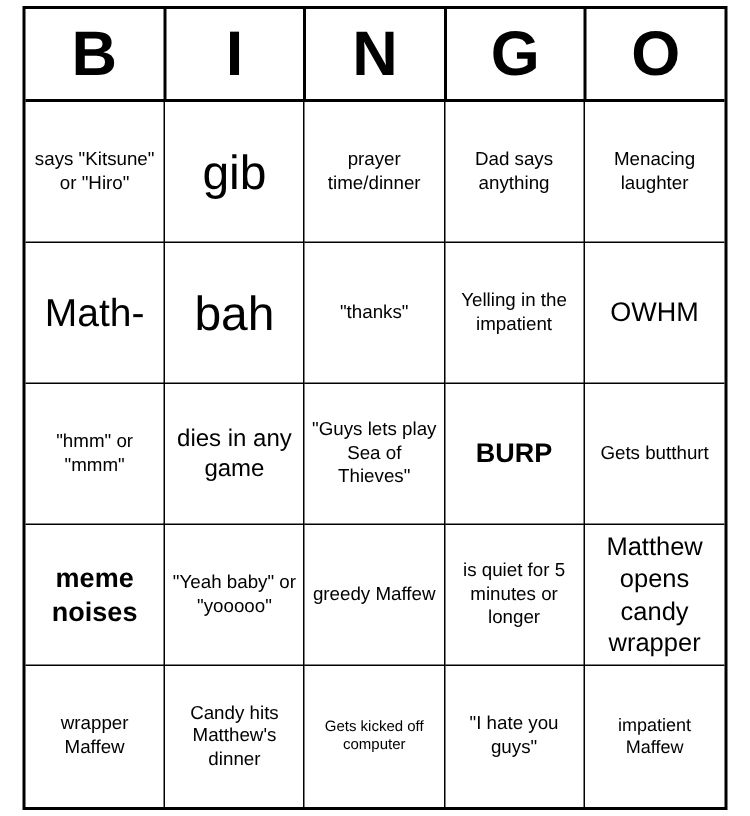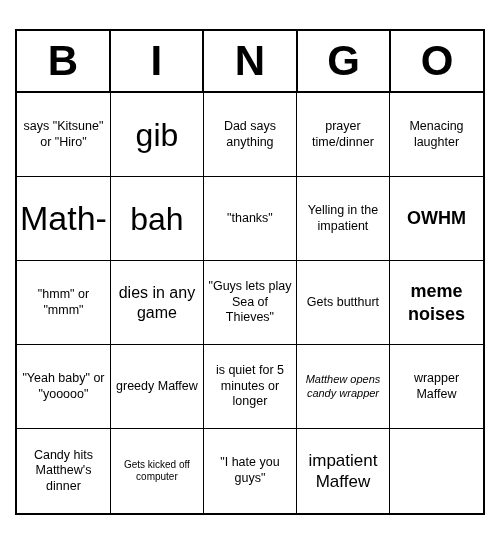--- a/index.html
+++ b/index.html
@@ -63,36 +63,37 @@
   <div class="bingo-header">
   <div class="bingo-header-cell">B</div>
       <div class="bingo-header-cell">I</div>
       <div class="bingo-header-cell">N</div>
       <div class="bingo-header-cell">G</div>
       <div class="bingo-header-cell">O</div>
     </div>
   <div class="bingo-grid">
   <div class="bingo-cell" style="font-size: 12.5px;">says "Kitsune" or "Hiro"</div>
       <div class="bingo-cell" style="font-size: 32px;">gib</div>
+      <div class="bingo-cell" style="font-size: 12.5px;">prayer time/dinner</div>
       <div class="bingo-cell" style="font-size: 12.5px;">Dad says anything</div>
-      <div class="bingo-cell" style="font-size: 12.5px;">prayer time/dinner</div>
       <div class="bingo-cell" style="font-size: 12.5px;">Menacing laughter</div>
-      <div class="bingo-cell" style="font-size: 34px;">Math-</div>
+      <div class="bingo-cell" style="font-size: 26px;">Math-</div>
       <div class="bingo-cell" style="font-size: 32px;">bah</div>
       <div class="bingo-cell" style="font-size: 12.5px;">"thanks"</div>
       <div class="bingo-cell" style="font-size: 12.5px;">Yelling in the impatient</div>
-      <div class="bingo-cell" style="font-size: 18px; font-weight: bold;">OWHM</div>
+      <div class="bingo-cell" style="font-size: 18px; font-weight: normal;">OWHM</div>
       <div class="bingo-cell" style="font-size: 12.5px;">"hmm" or "mmm"</div>
       <div class="bingo-cell" style="font-size: 16px;">dies in any game</div>
       <div class="bingo-cell" style="font-size: 12.5px;">"Guys lets play Sea of Thieves"</div>
+      <div class="bingo-cell" style="font-size: 18px; font-weight: bold;">BURP</div>
       <div class="bingo-cell" style="font-size: 12.5px;">Gets butthurt</div>
       <div class="bingo-cell" style="font-size: 18px; font-weight: bold;">meme noises</div>
       <div class="bingo-cell" style="font-size: 12.5px;">"Yeah baby" or "yooooo"</div>
       <div class="bingo-cell" style="font-size: 12.5px;">greedy Maffew</div>
       <div class="bingo-cell" style="font-size: 12.5px;">is quiet for 5 minutes or longer</div>
-      <div class="bingo-cell" style="font-size: 11px; font-style: italic;">Matthew opens candy wrapper</div>
+      <div class="bingo-cell" style="font-size: 17px;">Matthew opens candy wrapper</div>
       <div class="bingo-cell" style="font-size: 12.5px;">wrapper Maffew</div>
       <div class="bingo-cell" style="font-size: 12.5px;">Candy hits Matthew's dinner</div>
       <div class="bingo-cell" style="font-size: 10px;">Gets kicked off computer</div>
       <div class="bingo-cell" style="font-size: 12.5px;">"I hate you guys"</div>
-      <div class="bingo-cell" style="font-size: 17px;">impatient Maffew</div>
+      <div class="bingo-cell" style="font-size: 12px;">impatient Maffew</div>
     </div>
 </div>
 
 </body></html>

